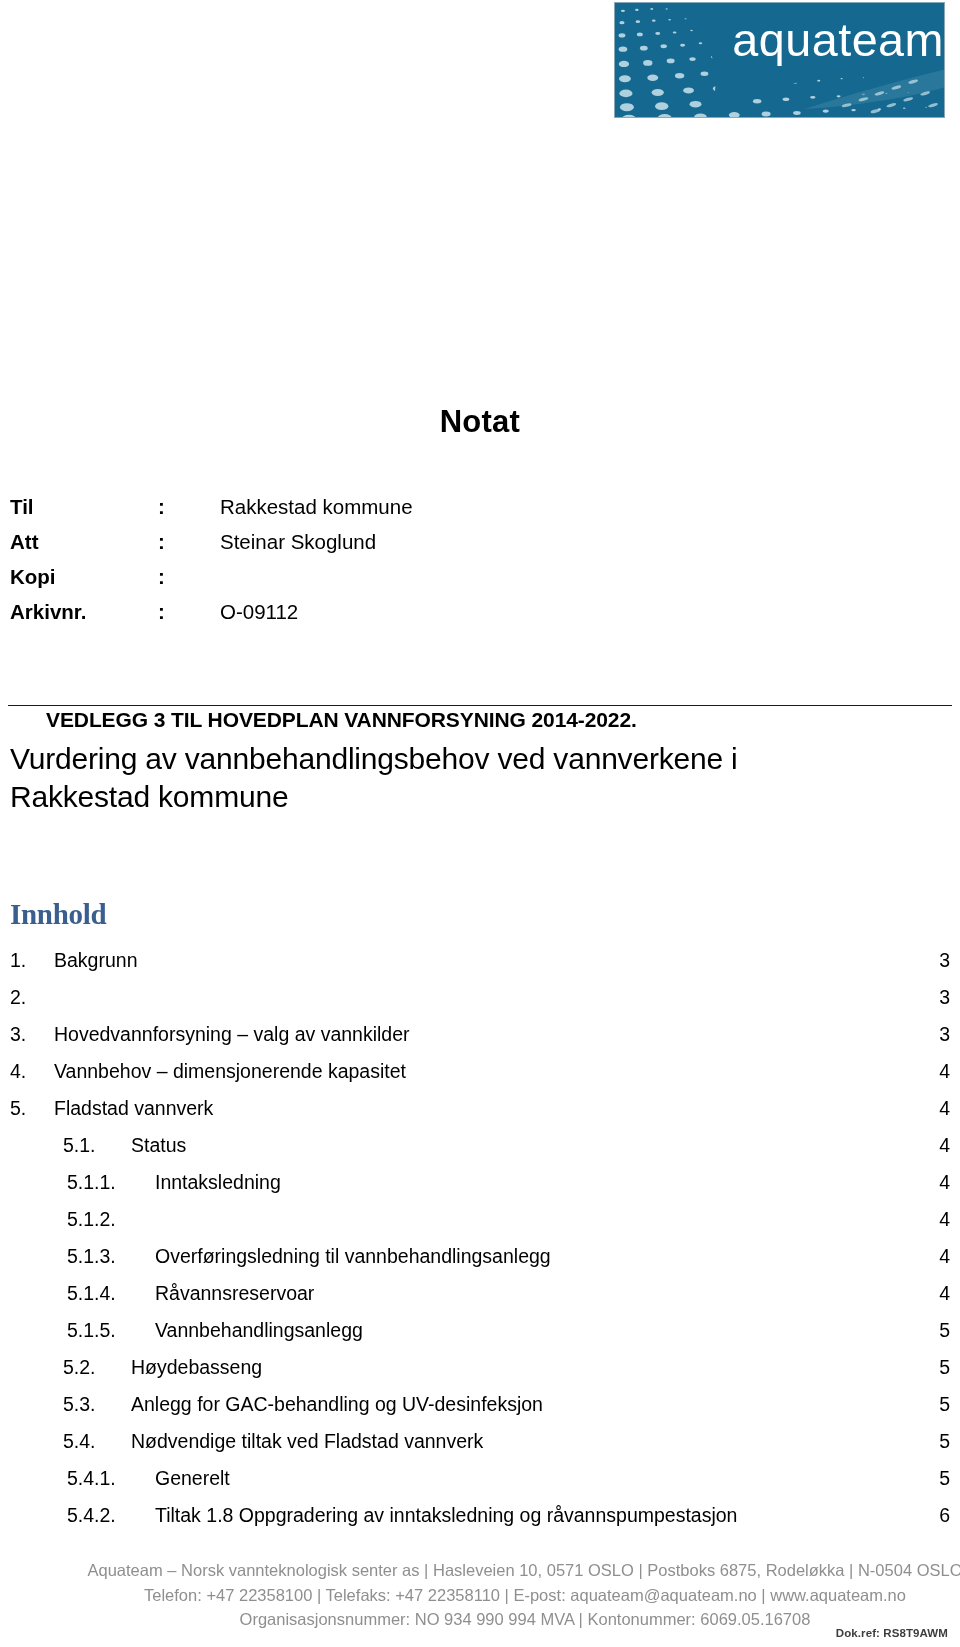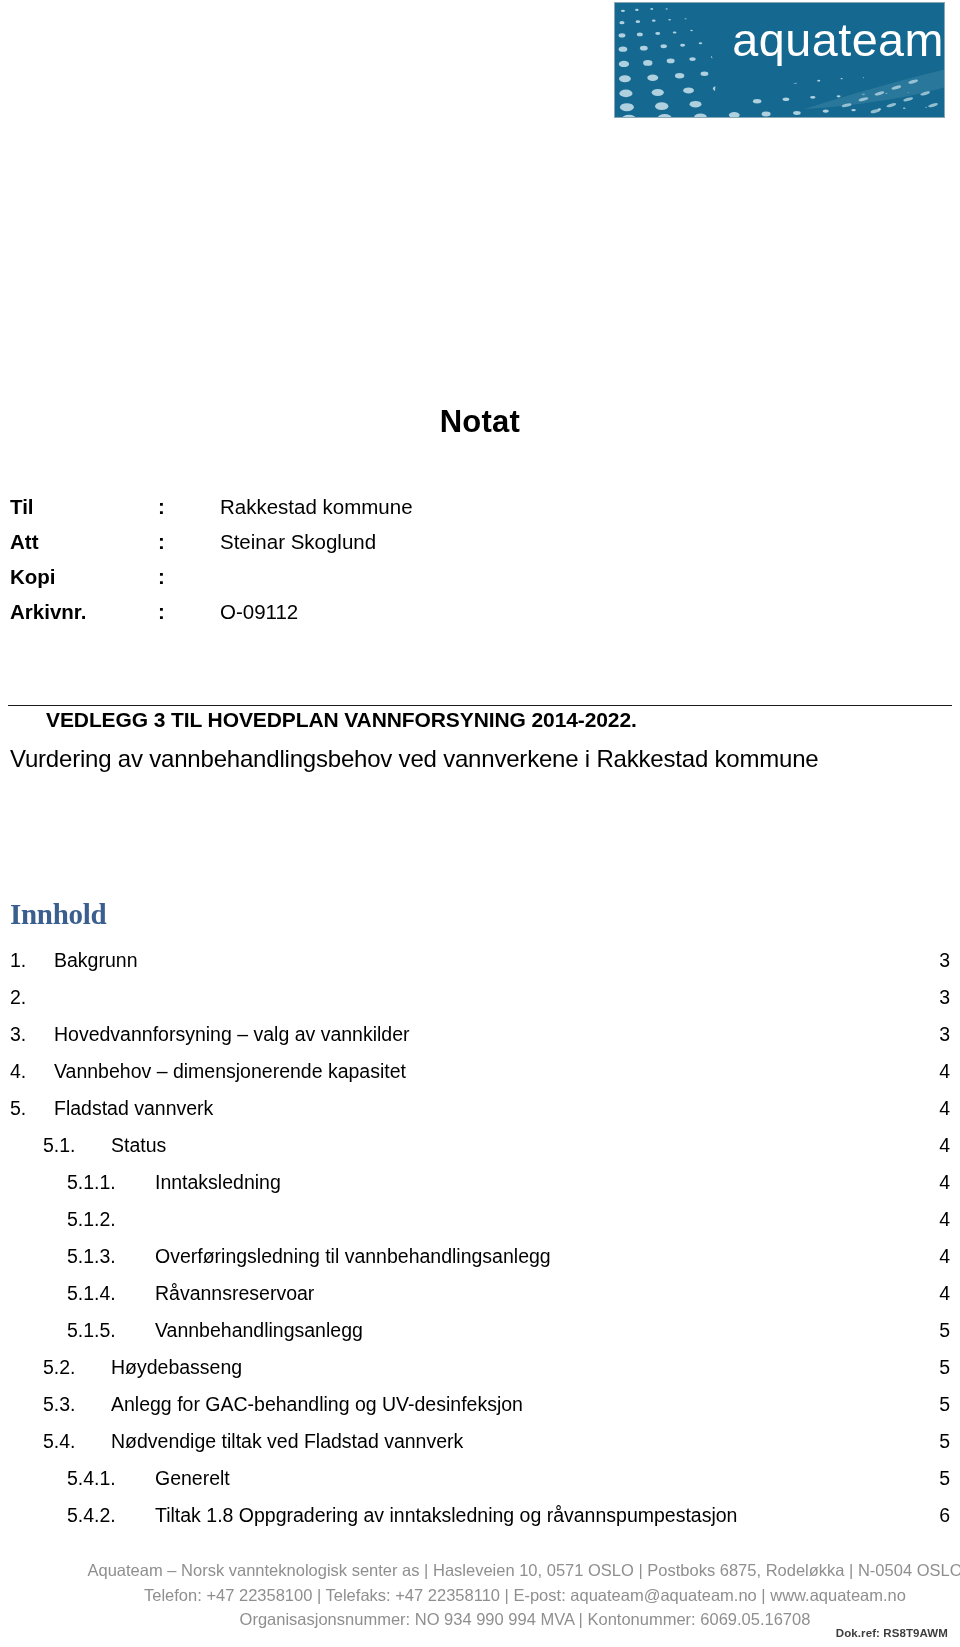--- a/index.html
+++ b/index.html
@@ -82,21 +82,21 @@
     font-weight: bold;
     letter-spacing: -0.1px;
     white-space: nowrap;
     margin-left: 36px;
   }
   .doc-head {
     position: absolute;
     left: 10px;
     top: 740px;
     width: 810px;
-    font-size: 24px;
+    font-size: 30px;
     font-weight: normal;
     line-height: 38px;
     letter-spacing: -0.2px;
   }
 
   
   .toc-heading {
     position: absolute;
     left: 10px;
     top: 898px;
@@ -143,21 +143,21 @@
     white-space: nowrap;
   }
   .toc-page {
     flex: 0 0 22px;
     text-align: right;
     padding-left: 4px;
   }
   
   .lvl1 .toc-num { width: 44px; }
   .lvl2 { padding-left: 33px; }
-  .lvl2 .toc-num { width: 68px; }
+  .lvl2 .toc-num { width: 68px; margin-left: 20px; }
   .lvl3 { padding-left: 57px; justify-content: space-between; }
   .lvl3 .toc-num { width: 88px; }
   .lvl1 .toc-leader { margin-left: 1px; }
 
   
   .footer {
     position: absolute;
     left: 0;
     top: 1558px;
     width: 960px;

